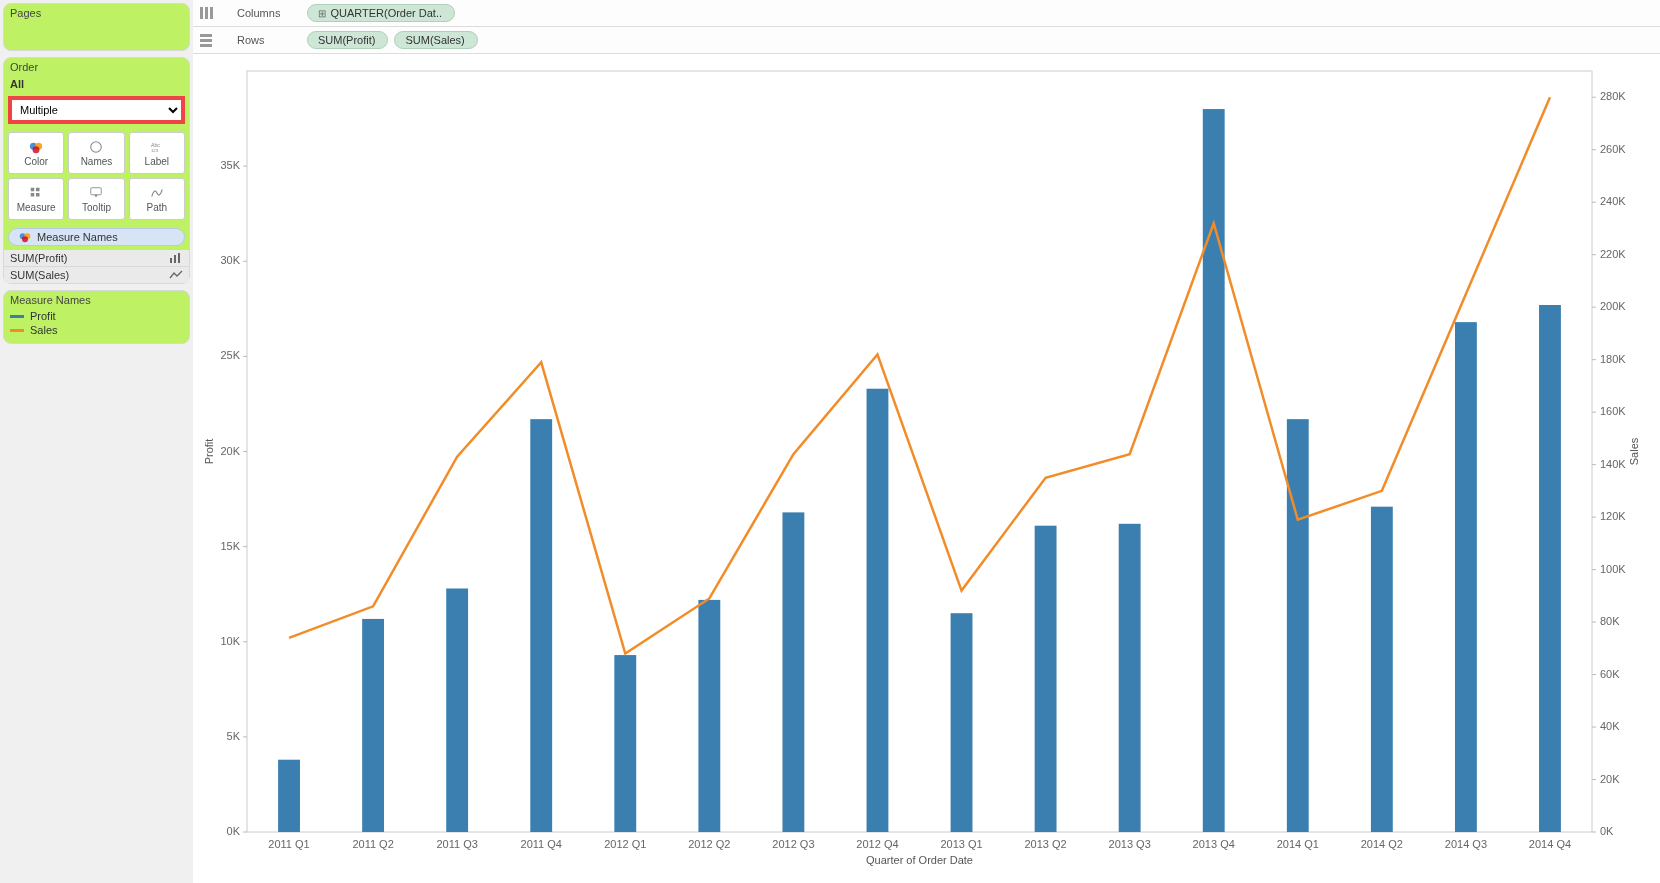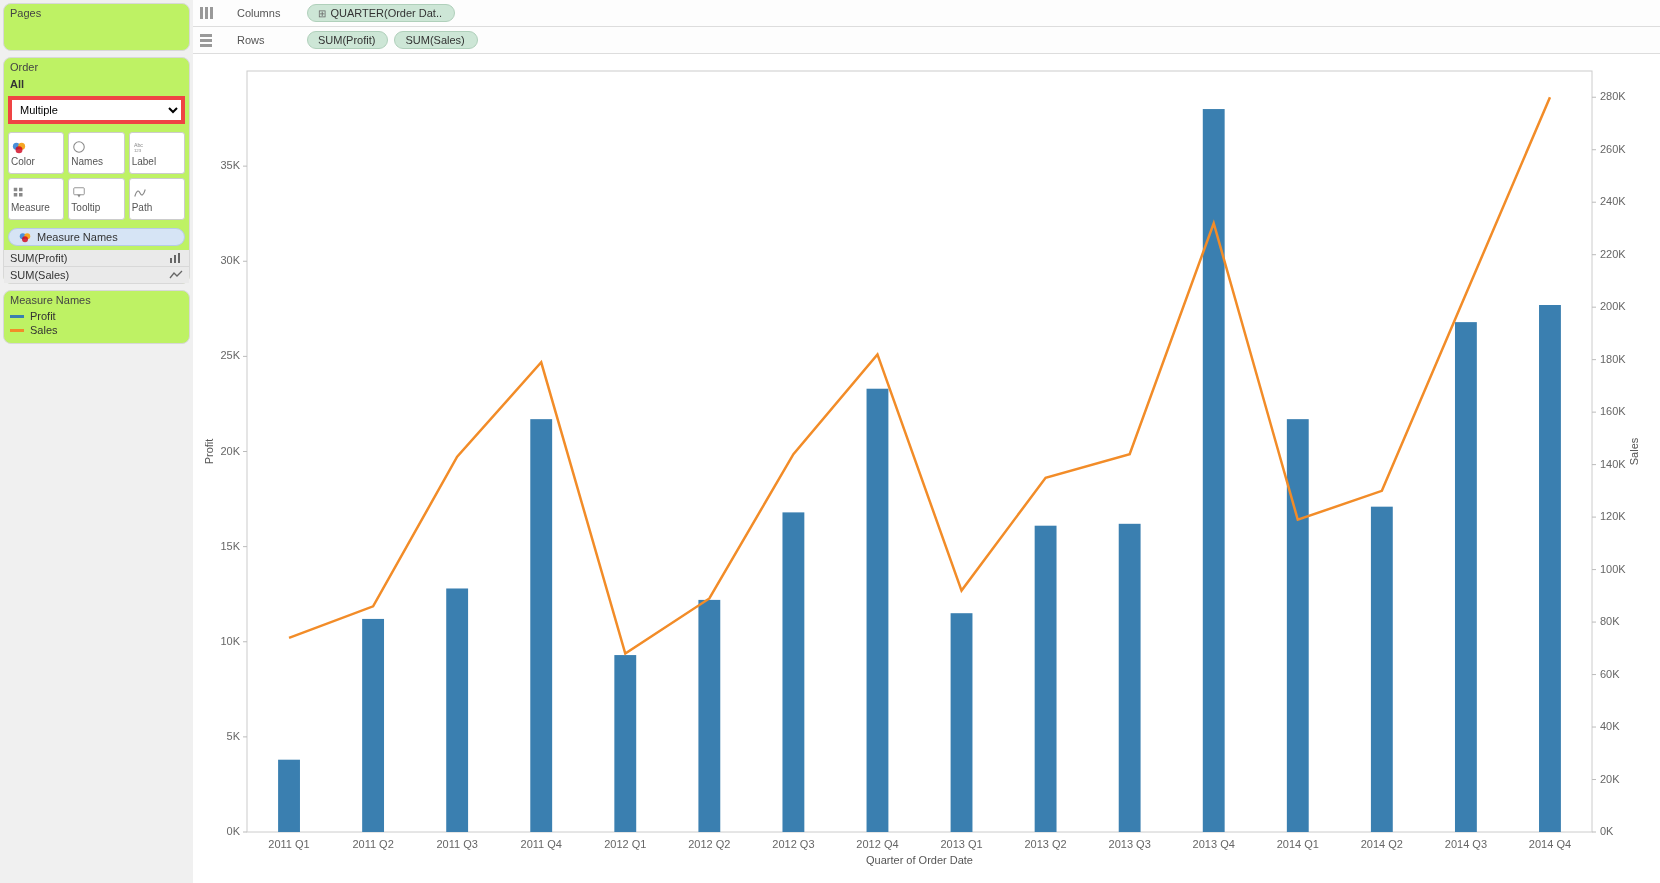--- a/index.html
+++ b/index.html
@@ -14,21 +14,21 @@
 
 .shelf-row { display: flex; align-items: center; border-bottom: 1px solid #ddd; background: #fdfdfd; padding: 4px 6px; gap: 8px; }
 .shelf-label { display: flex; align-items: center; gap: 24px; width: 100px; color: #555; font-size: 11px; }
 .shelf-icon { width: 14px; height: 14px; display: inline-flex; align-items: center; justify-content: center; }
 .pills { display: flex; gap: 6px; }
 .pill { background: #cde6d6; border: 1px solid #b0d0bb; border-radius: 10px; padding: 2px 12px 2px 10px; font-size: 11px; color: #333; display: flex; align-items: center; gap: 4px; }
 .pill .plus { font-size: 10px; color: #666; }
 
 .marks-select { width: calc(100% - 8px); margin: 4px; padding: 3px 4px; font-size: 11px; border: 4px solid #ef4444; background: #fff; }
 .marks-grid { display: grid; grid-template-columns: repeat(3, 1fr); gap: 4px; padding: 4px; }
-.mark-btn { border: 1px solid #ccc; background: #fff; border-radius: 3px; display: flex; flex-direction: column; align-items: flex-start; justify-content: center; padding: 4px 2px; font-size: 10px; color: #555; gap: 2px; cursor: pointer; height: 42px; }
+.mark-btn { border: 1px solid #ccc; background: #fff; border-radius: 3px; display: flex; flex-direction: column; align-items: center; justify-content: center; padding: 4px 2px; font-size: 10px; color: #555; gap: 2px; cursor: pointer; height: 42px; }
 .mark-btn svg { width: 16px; height: 14px; }
 
 .measure-pill { background: #d6e4f5; border: 1px solid #b7cbe6; border-radius: 10px; padding: 2px 10px; font-size: 11px; display: flex; align-items: center; gap: 6px; margin: 4px; }
 .color-swirl { width: 12px; height: 12px; }
 
 .measure-row { display: flex; align-items: center; justify-content: space-between; padding: 2px 6px; font-size: 11px; background: #eaeaea; border-top: 1px solid #d8d8d8; }
 .measure-row:first-of-type { border-top: none; }
 .mini-icon { width: 14px; height: 10px; }
 
 .legend-card .legend-item { display: flex; align-items: center; gap: 6px; padding: 1px 6px; font-size: 11px; }

